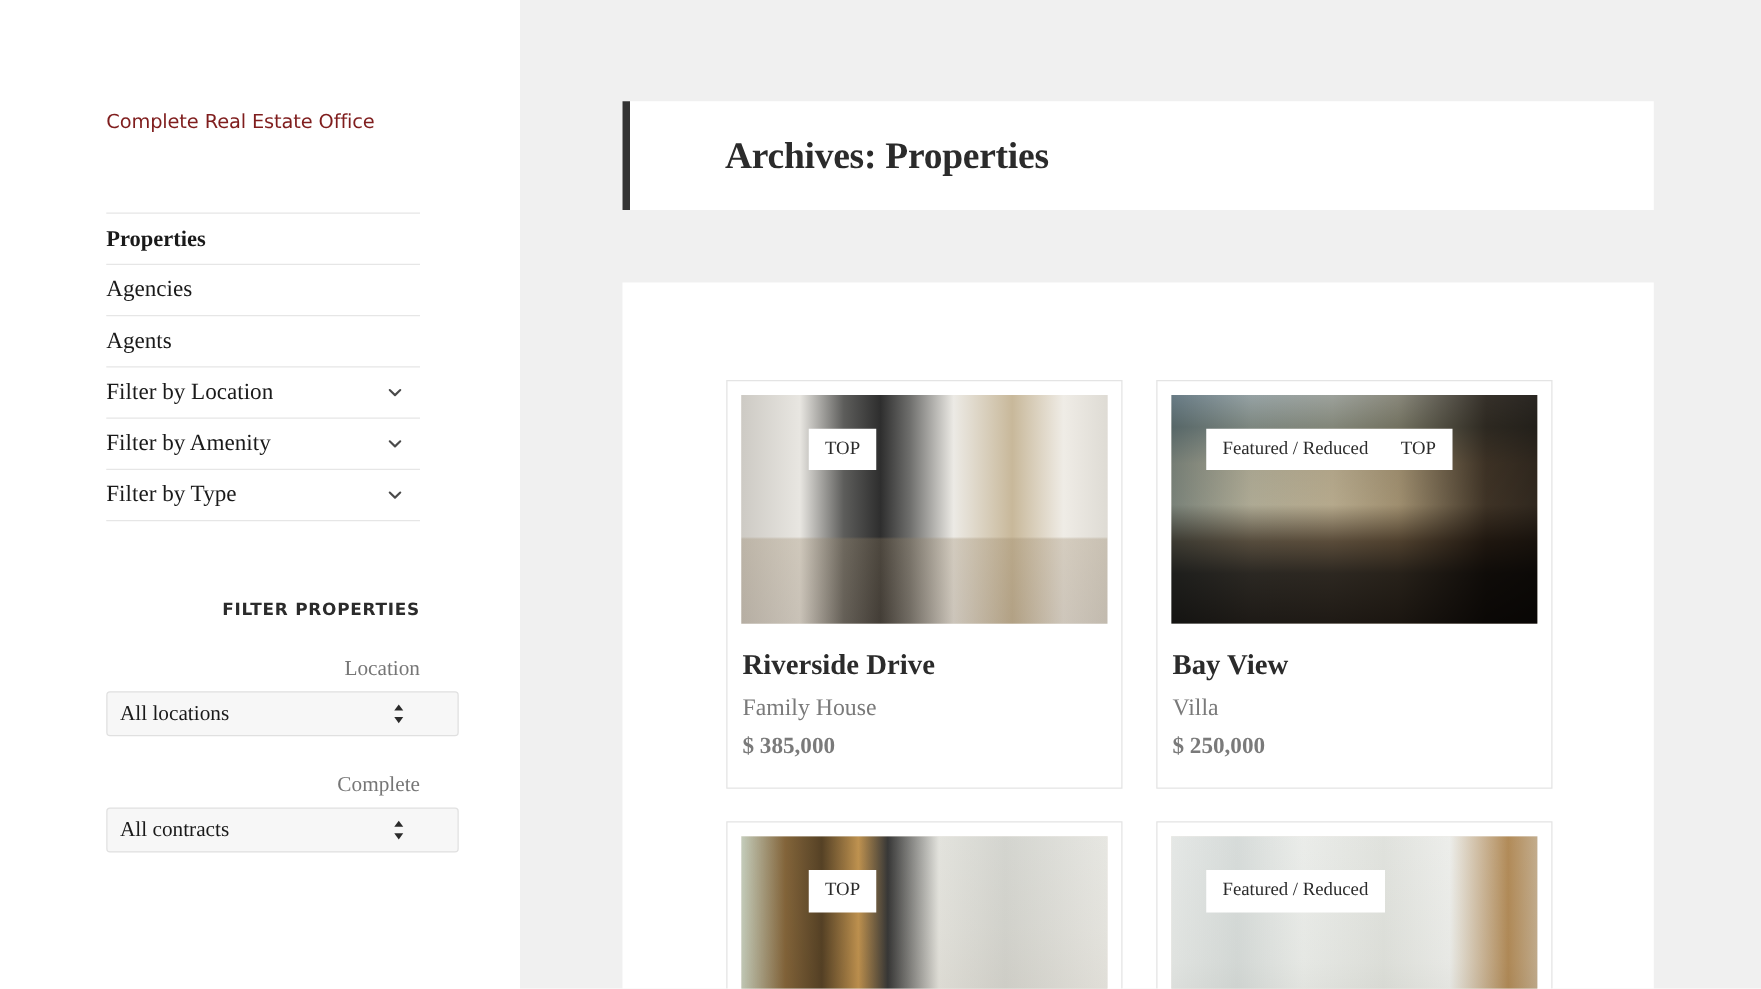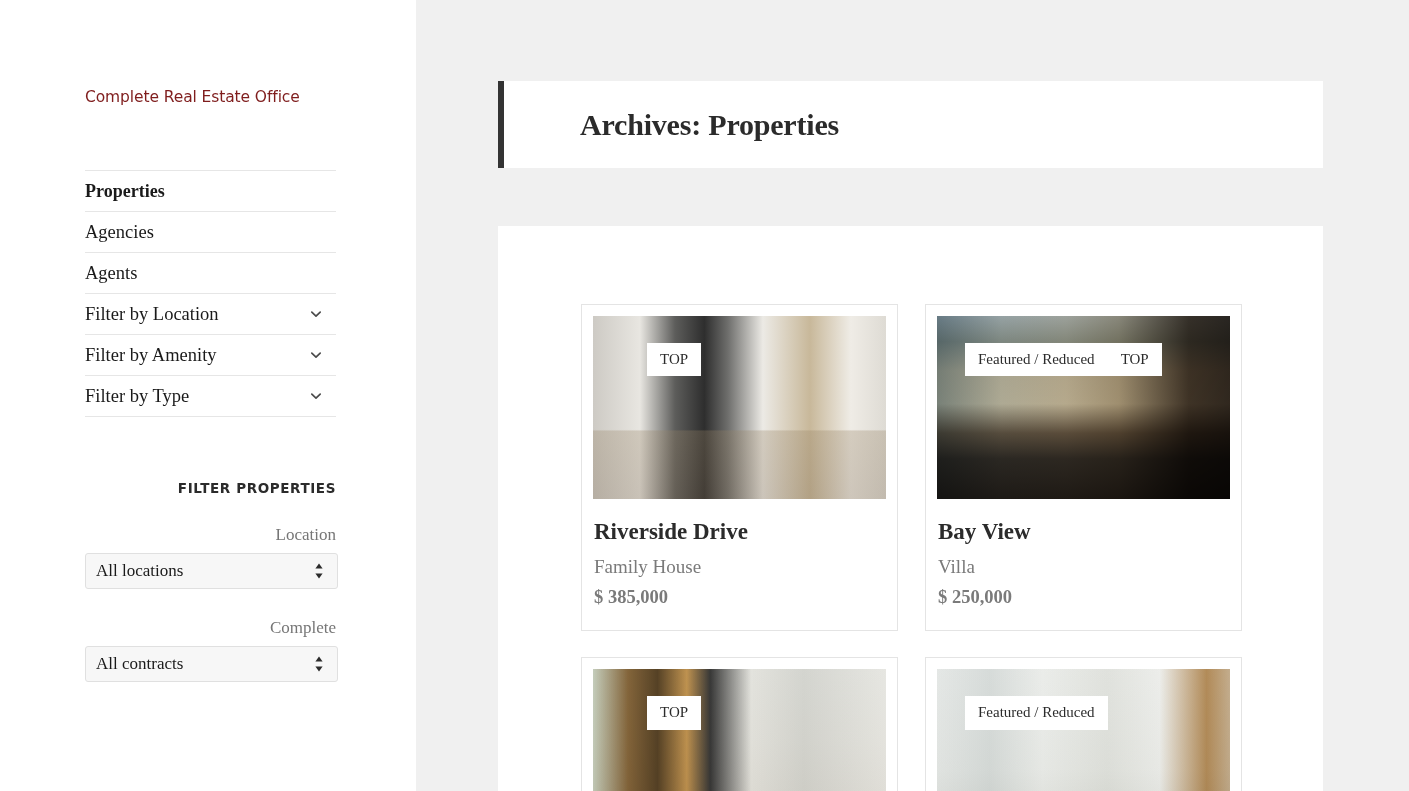--- a/index.html
+++ b/index.html
@@ -95,21 +95,21 @@
     color: #767676;
     margin-bottom: 8px;
     display: block;
   }
   .select-wrap {
     position: relative;
     width: 249px;
     height: 36px;
   }
   .select-box {
-    width: 253px;
+    width: 282px;
     height: 36px;
     background: #f7f7f7;
     border: 1px solid #e0e0e0;
     border-radius: 3px;
     font-family: "Liberation Serif", serif;
     font-size: 17px;
     color: #1a1a1a;
     padding: 0 30px 0 10px;
     display: flex;
     align-items: center;

